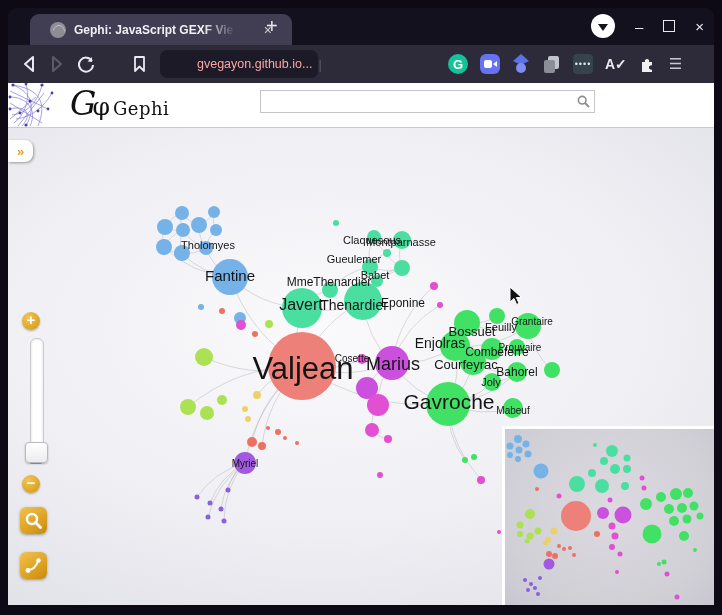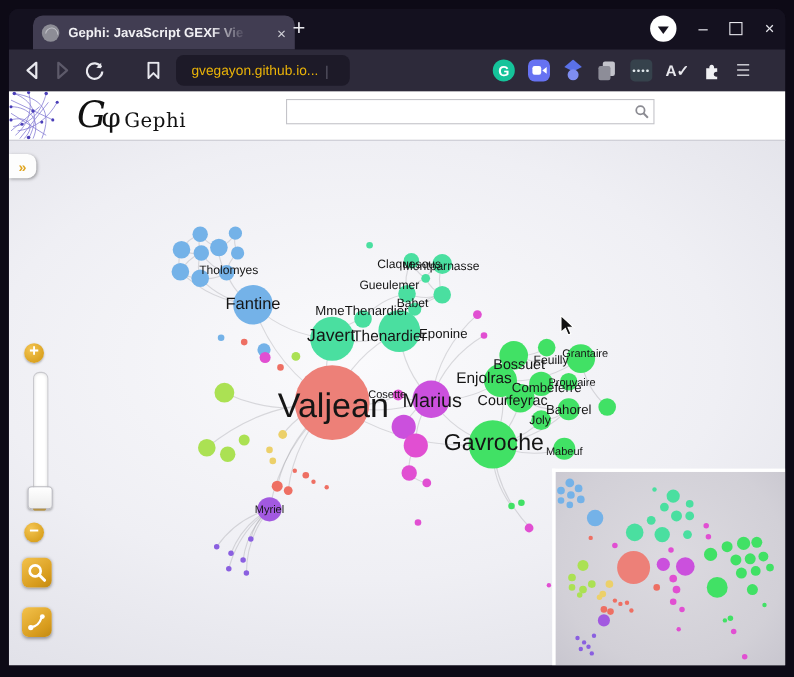--- a/index.html
+++ b/index.html
@@ -5,39 +5,39 @@
   html,body{margin:0;padding:0;width:722px;height:615px;overflow:hidden;
     font-family:"Liberation Sans",sans-serif;background:#0a0812;}
   .frame{position:absolute;inset:0;background:#0d0a16;}
   .window{position:absolute;left:8px;top:8px;width:706px;height:597px;
     border-radius:9px 9px 0 0;overflow:hidden;background:#14111f;
     display:flex;flex-direction:column;}
   
   .titlebar{height:37px;background:#14111f;position:relative;flex:0 0 auto;}
   .tab{position:absolute;left:22px;top:6px;width:222px;height:31px;
     background:#413d52;border-radius:9px 9px 0 0;display:flex;align-items:center;
-    padding:0 8px;gap:8px;}
+    padding:0 20px;gap:8px;}
   .favicon{width:16px;height:16px;border-radius:50%;background:#8d8d96;position:relative;flex:0 0 auto;}
   .favicon::after{content:"";position:absolute;left:3px;top:3px;width:10px;height:10px;
     border-radius:50%;border:1.5px solid #bfbfc6;border-left-color:transparent;border-bottom-color:transparent;transform:rotate(-40deg);}
   .tab-title{color:#f1f0f4;font-size:12px;font-weight:bold;white-space:nowrap;overflow:hidden;width:162px;
     -webkit-mask-image:linear-gradient(90deg,#000 80%,transparent);mask-image:linear-gradient(90deg,#000 80%,transparent);}
   .tab-close{color:#cfcfd6;font-size:14px;line-height:14px;margin-left:auto;cursor:default;}
   .newtab{position:absolute;left:258px;top:8px;color:#e9e9ee;font-size:20px;line-height:20px;}
   .winctl{position:absolute;right:10px;top:6px;display:flex;align-items:center;gap:20px;}
   .profile{width:24px;height:24px;border-radius:50%;background:#fff;display:flex;align-items:center;justify-content:center;}
   .profile i{width:0;height:0;border-left:5px solid transparent;border-right:5px solid transparent;border-top:7px solid #16131f;margin-top:2px;}
   .wc{color:#e8e8ee;font-size:15px;line-height:15px;}
   .wc-max{width:10px;height:10px;border:1.6px solid #e8e8ee;display:inline-block;}
   
   .toolbar{height:38px;background:#2d2a3a;display:flex;align-items:center;flex:0 0 auto;position:relative;}
   .navic{margin-left:14px;flex:0 0 auto;}
   .urlbar{margin-left:14px;width:142px;height:28px;background:#1d1a28;border-radius:7px;
     display:flex;align-items:center;padding:0 8px;gap:6px;}
-  .url-text{color:#eab308;font-size:12.5px;white-space:nowrap;}
+  .url-text{color:#fca5a5;font-size:12.5px;white-space:nowrap;margin-left:23px;}
   .url-sep{color:#5b5868;font-size:13px;}
   .ext{display:flex;align-items:center;gap:12px;margin-left:130px;}
   .ic-gram{width:20px;height:20px;border-radius:50%;background:#15c39a;color:#fff;
     font-size:13px;font-weight:bold;display:flex;align-items:center;justify-content:center;}
   .ic-zoom{width:20px;height:20px;border-radius:6px;background:#6672f2;position:relative;}
   .ic-zoom::after{content:"";position:absolute;left:4px;top:6px;width:8px;height:8px;background:#fff;border-radius:2px;}
   .ic-zoom::before{content:"";position:absolute;right:3px;top:7px;border-top:3px solid transparent;border-bottom:3px solid transparent;border-right:4px solid #fff;}
   .ic-dots{width:20px;height:20px;border-radius:4px;background:#36424c;color:#dfe6ea;
     font-size:9px;letter-spacing:1px;display:flex;align-items:center;justify-content:center;}
   .ic-translate{color:#e9e9ee;font-size:14px;font-weight:bold;}

